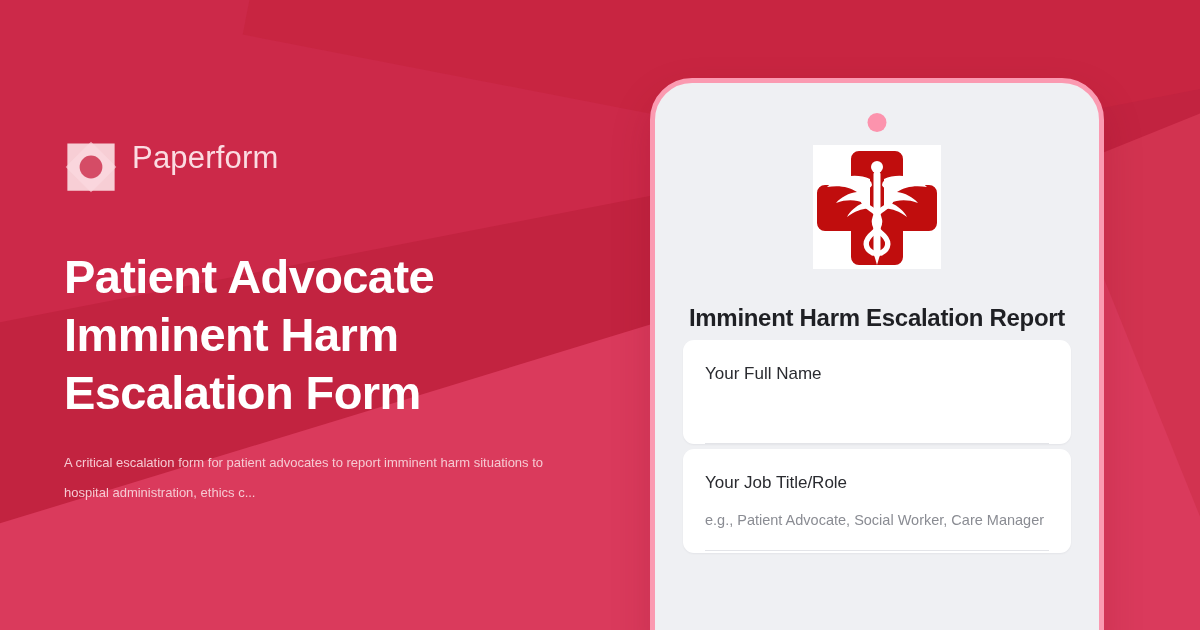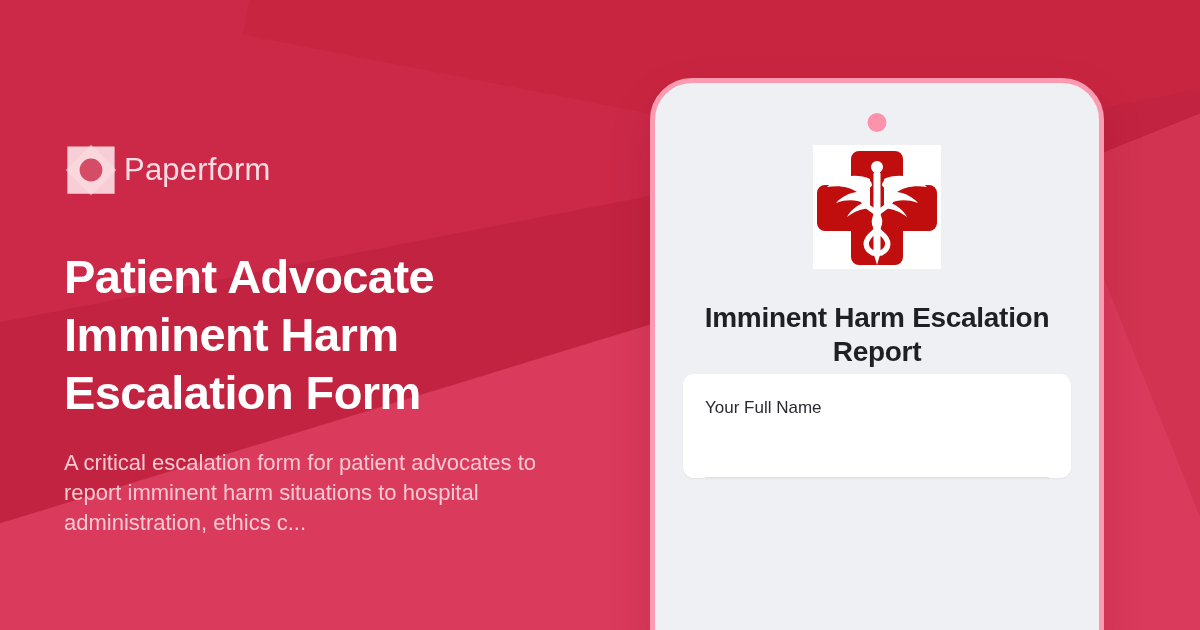--- a/index.html
+++ b/index.html
@@ -77,22 +77,21 @@
   .left-panel {
     position: absolute;
     left: 64px;
     top: 140px;
     width: 540px;
     z-index: 5;
   }
 
   .brand {
     display: flex;
-    align-items: center;
-    gap: 6px;
+    gap: 14px;
     height: 60px;
   }
 
   .brand-mark {
     width: 54px;
     height: 54px;
     flex: 0 0 54px;
     position: relative;
   }
 
@@ -108,21 +107,21 @@
     font-size: 47px;
     line-height: 58px;
     font-weight: 700;
     letter-spacing: -0.6px;
     color: #FFFFFF;
     max-width: 470px;
   }
 
   .subcopy {
     margin-top: 26px;
-    font-size: 22px;
+    font-size: 13px;
     line-height: 30px;
     color: #F6C9D2;
     max-width: 500px;
   }
 
   
   .phone {
     position: absolute;
     left: 650px;
     top: 78px;
@@ -161,21 +160,21 @@
     height: 124px;
     margin: 0 auto;
     background: #FFFFFF;
     position: relative;
     overflow: hidden;
   }
 
   .form-title {
     margin: 32px 6px 0 6px;
     text-align: center;
-    font-size: 28px;
+    font-size: 24px;
     line-height: 34px;
     font-weight: 700;
     letter-spacing: -0.3px;
     color: #1F2024;
   }
 
   .field-card {
     margin: 5px 11px 0 11px;
     background: #FFFFFF;
     border-radius: 11px;
@@ -287,15 +286,21 @@
       </svg>
     </div>
 
     <h2 class="form-title">Imminent Harm Escalation Report</h2>
 
     <div class="field-card">
       <div class="field-label">Your Full Name</div>
       <div class="field-input"></div>
     </div>
 
+    <div class="field-card second">
+      <div class="field-label">Your Job Title/Role</div>
+      <div class="field-input with-ph">
+        <span class="field-placeholder">e.g., Patient Advocate, Social Worker, Care Manager</span>
+      </div>
+    </div>
 
   </div>
 </div>
 
 </body></html>

